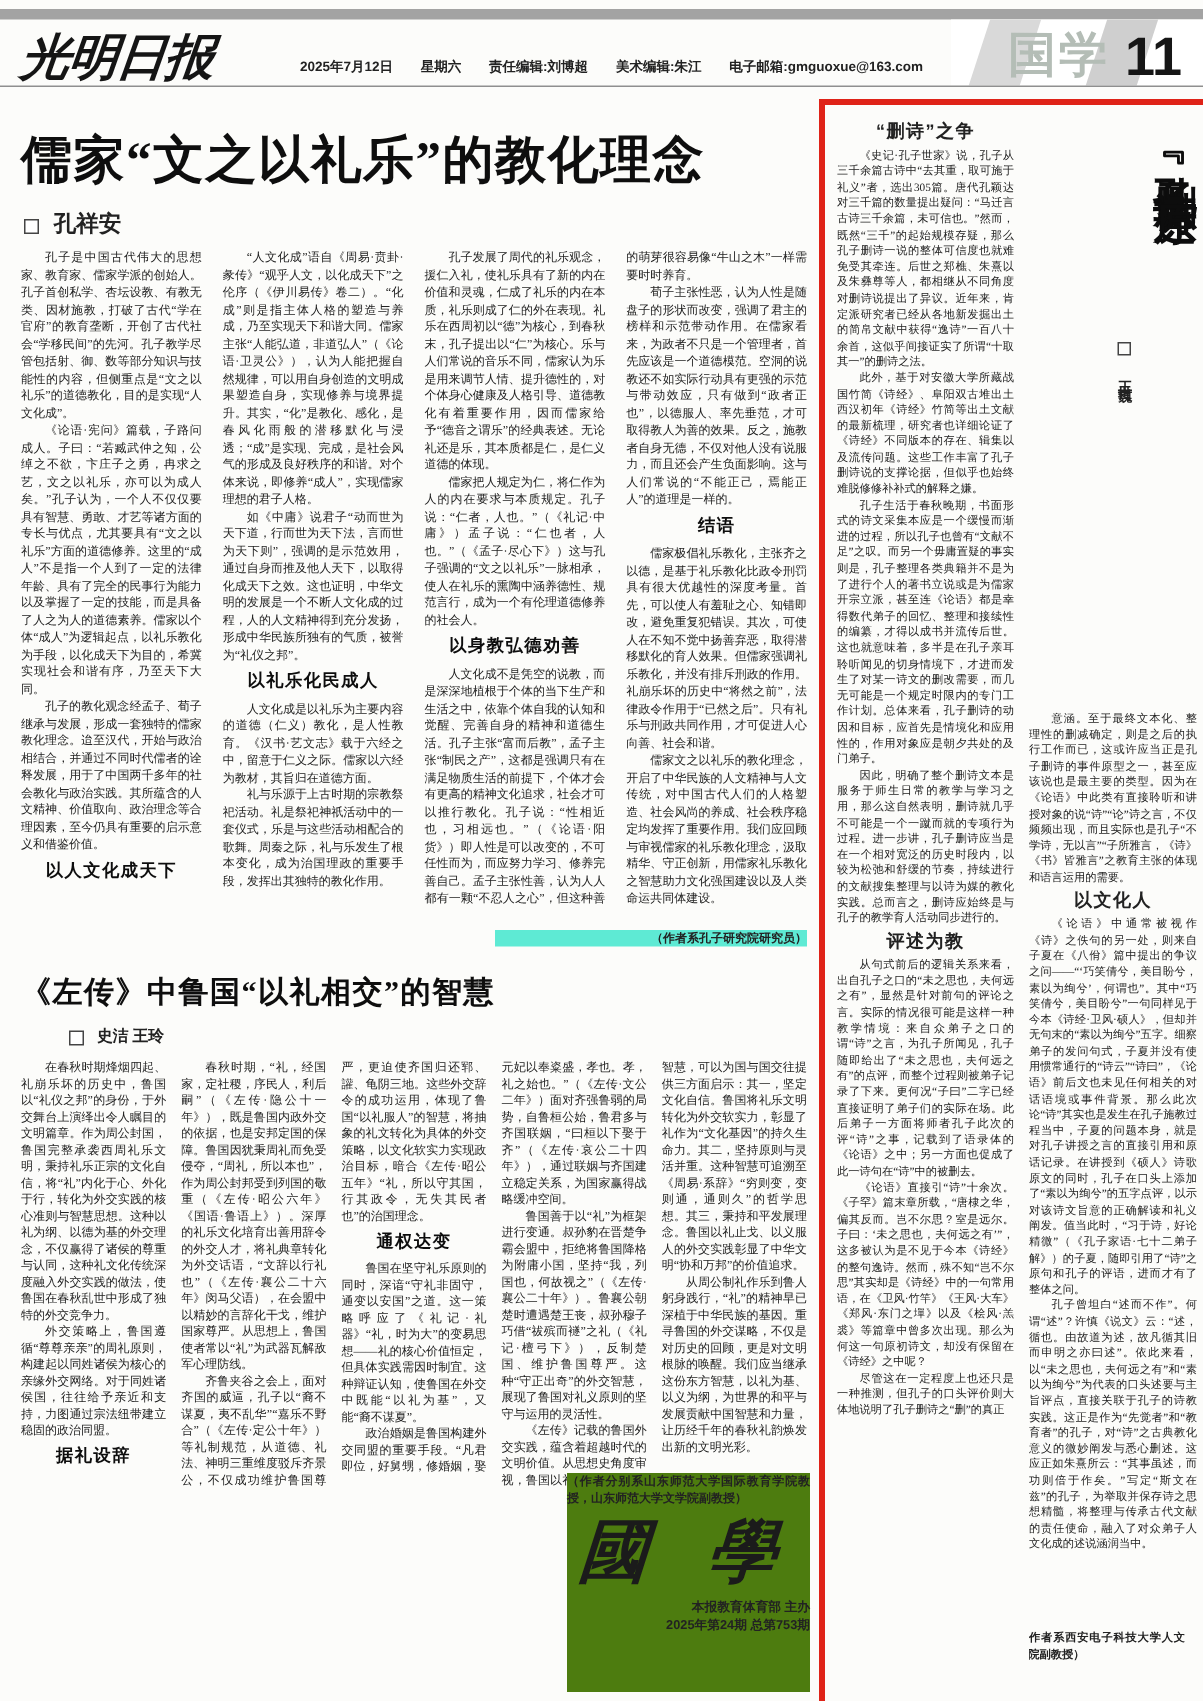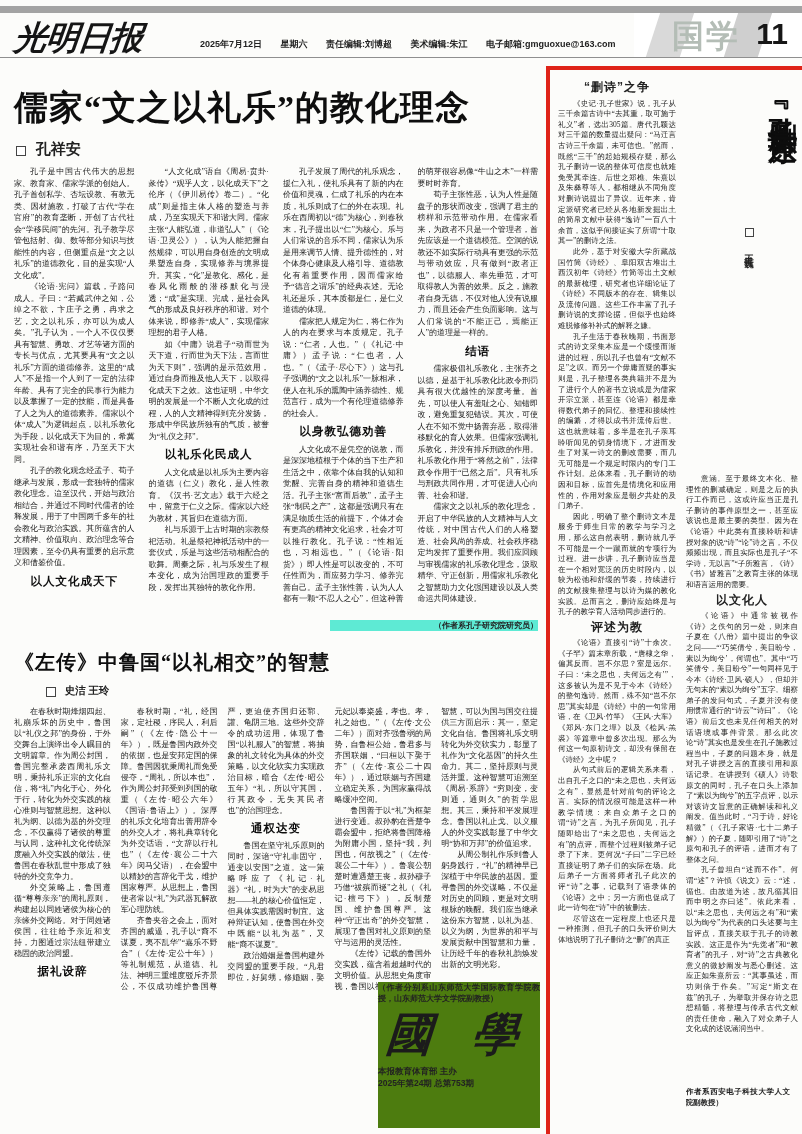--- a/index.html
+++ b/index.html
@@ -12,21 +12,21 @@
   .dateline{position:absolute;left:200px;top:38px;font-size:9px;font-weight:bold;color:#222;
             font-family:"Liberation Sans",sans-serif;white-space:nowrap;}
   .dateline span{margin-right:16px;margin-top:44px;}
   .header-rule{position:absolute;left:0;top:57px;width:802px;height:1px;background:#8f8f8f;}
   .badge{position:absolute;right:0;top:13px;width:168px;height:44px;overflow:hidden;background:#fff;}
   .badge .rib1,.badge .rib2{position:absolute;top:-10px;width:34px;height:70px;transform:skewX(-18deg);}
   .badge .rib1{left:18px;background:#d9d9d9;}
   .badge .rib2{left:96px;background:#cfcfcf;}
   .badge .sec{position:absolute;left:38px;top:2px;font-size:32px;font-weight:bold;color:#b4bdb6;
               letter-spacing:2px;}
-  .badge .pn{position:absolute;right:14px;top:4px;font-size:30px;font-weight:bold;color:#161616;
+  .badge .pn{position:absolute;right:14px;top:4px;font-size:36px;font-weight:bold;color:#161616;
              font-family:"Liberation Sans",sans-serif;}
   
   .a-title{position:absolute;font-weight:bold;color:#0e0e0e;line-height:1.05;letter-spacing:1px;}
   .byline{position:absolute;font-size:15px;font-weight:bold;color:#222;}
   .byline .sq{display:inline-block;width:8px;height:8px;border:1px solid #444;background:#fff;
               margin-right:6px;vertical-align:middle;}
   .flow{position:absolute;overflow:hidden;text-align:justify;}
   .flow p.para{margin:0;text-indent:2em;}
   .flow h4.sub{margin:7px 0 6px 0;text-align:center;font-size:11.5px;letter-spacing:1px;
                font-family:"Liberation Sans",sans-serif;color:#0d0d0d;}
@@ -52,21 +52,21 @@
   #v-byline{position:absolute;right:44px;top:150px;writing-mode:vertical-rl;font-size:9.5px;
             font-weight:bold;letter-spacing:2px;}
   #v-byline .sq{display:inline-block;width:7px;height:7px;border:1px solid #444;margin-bottom:5px;}
   #h-credit{position:absolute;right:8px;bottom:8px;width:112px;background:#fcfcfa;
             font-size:7.5px;line-height:10.5px;font-weight:bold;text-align:justify;}
   
   #gx-box{position:absolute;left:378px;top:982px;width:162px;height:146px;background:#4d7c0f;}
   #gx-credit{font-size:8px;line-height:11px;font-weight:bold;text-align:justify;margin:0 0 6px 0;}
   #gx-logo{text-align:center;font-size:46px;font-weight:bold;font-style:italic;color:#1b1b1b;
            letter-spacing:14px;line-height:1.1;transform:skewX(-4deg);}
-  #gx-pub{margin-top:4px;text-align:left;font-size:8.5px;font-weight:bold;
+  #gx-pub{margin-top:4px;text-align:right;font-size:8.5px;font-weight:bold;
           font-family:"Liberation Sans",sans-serif;line-height:12px;}
 </style>
 </head>
 <body>
 
 <div id="page">
 
   <div class="top-strip"></div>
   <div class="masthead">光明日报</div>
   <div class="dateline">
@@ -98,21 +98,21 @@
       <p class="para">如《中庸》说君子“动而世为天下道，行而世为天下法，言而世为天下则”，强调的是示范效用，通过自身而推及他人天下，以取得化成天下之效。这也证明，中华文明的发展是一个不断人文化成的过程，人的人文精神得到充分发扬，形成中华民族所独有的气质，被誉为“礼仪之邦”。</p>
       <h4 class="sub">以礼乐化民成人</h4>
       <p class="para">人文化成是以礼乐为主要内容的道德（仁义）教化，是人性教育。《汉书·艺文志》载于六经之中，留意于仁义之际。儒家以六经为教材，其旨归在道德方面。</p>
       <p class="para">礼与乐源于上古时期的宗教祭祀活动。礼是祭祀神祇活动中的一套仪式，乐是与这些活动相配合的歌舞。周秦之际，礼与乐发生了根本变化，成为治国理政的重要手段，发挥出其独特的教化作用。</p>
       <p class="para">孔子发展了周代的礼乐观念，援仁入礼，使礼乐具有了新的内在价值和灵魂，仁成了礼乐的内在本质，礼乐则成了仁的外在表现。礼乐在西周初以“德”为核心，到春秋末，孔子提出以“仁”为核心。乐与人们常说的音乐不同，儒家认为乐是用来调节人情、提升德性的，对个体身心健康及人格引导、道德教化有着重要作用，因而儒家给予“德音之谓乐”的经典表述。无论礼还是乐，其本质都是仁，是仁义道德的体现。</p>
       <p class="para">儒家把人规定为仁，将仁作为人的内在要求与本质规定。孔子说：“仁者，人也。”（《礼记·中庸》）孟子说：“仁也者，人也。”（《孟子·尽心下》）这与孔子强调的“文之以礼乐”一脉相承，使人在礼乐的熏陶中涵养德性、规范言行，成为一个有伦理道德修养的社会人。</p>
       <h4 class="sub">以身教弘德劝善</h4>
       <p class="para">人文化成不是凭空的说教，而是深深地植根于个体的当下生产和生活之中，依靠个体自我的认知和觉醒、完善自身的精神和道德生活。孔子主张“富而后教”，孟子主张“制民之产”，这都是强调只有在满足物质生活的前提下，个体才会有更高的精神文化追求，社会才可以推行教化。孔子说：“性相近也，习相远也。”（《论语·阳货》）即人性是可以改变的，不可任性而为，而应努力学习、修养完善自己。孟子主张性善，认为人人都有一颗“不忍人之心”，但这种善的萌芽很容易像“牛山之木”一样需要时时养育。</p>
       <p class="para">荀子主张性恶，认为人性是随盘子的形状而改变，强调了君主的榜样和示范带动作用。在儒家看来，为政者不只是一个管理者，首先应该是一个道德模范。空洞的说教还不如实际行动具有更强的示范与带动效应，只有做到“政者正也”，以德服人、率先垂范，才可取得教人为善的效果。反之，施教者自身无德，不仅对他人没有说服力，而且还会产生负面影响。这与人们常说的“不能正己，焉能正人”的道理是一样的。</p>
       <h4 class="sub">结语</h4>
-      <p class="para">儒家极倡礼乐教化，主张齐之以德，是基于礼乐教化比政令刑罚具有很大优越性的深度考量。首先，可以使人有羞耻之心、知错即改，避免重复犯错误。其次，可使人在不知不觉中扬善弃恶，取得潜移默化的育人效果。但儒家强调礼乐教化，并没有排斥刑政的作用。礼乐教化作用于“将然之前”，法律政令作用于“已然之后”。只有礼乐与刑政共同作用，才可促进人心向善、社会和谐。</p>
+      <p class="para">儒家极倡礼乐教化，主张齐之以德，是基于礼乐教化比政令刑罚具有很大优越性的深度考量。首先，可以使人有羞耻之心、知错即改，避免重复犯错误。其次，可使人在不知不觉中扬善弃恶，取得潜移默化的育人效果。但儒家强调礼乐教化，并没有排斥刑政的作用。礼崩乐坏的历史中“将然之前”，法律政令作用于“已然之后”。只有礼乐与刑政共同作用，才可促进人心向善、社会和谐。</p>
       <p class="para">儒家文之以礼乐的教化理念，开启了中华民族的人文精神与人文传统，对中国古代人们的人格塑造、社会风尚的养成、社会秩序稳定均发挥了重要作用。我们应回顾与审视儒家的礼乐教化理念，汲取精华、守正创新，用儒家礼乐教化之智慧助力文化强国建设以及人类命运共同体建设。</p>
     </div>
   <div class="credit-abs" style="left:330px;top:620px;width:208px;text-align:right;">（作者系孔子研究院研究员）</div>
 
   <div class="a-title" style="left:14px;top:652px;font-size:20px;">《左传》中鲁国“以礼相交”的智慧</div>
   <div class="byline" style="left:16px;top:684px;font-size:10.5px;padding-left:30px;">
     <span class="sq"></span>
     <span>史洁  王玲</span>
   </div>
   <div id="a2-flow" class="flow">
@@ -139,22 +139,22 @@
   </div>
 
   <div id="hbox">
     <div id="h-left" class="hcol">
         <h4 class="sub">“删诗”之争</h4>
         <p class="para">《史记·孔子世家》说，孔子从三千余篇古诗中“去其重，取可施于礼义”者，选出305篇。唐代孔颖达对三千篇的数量提出疑问：“马迁言古诗三千余篇，未可信也。”然而，既然“三千”的起始规模存疑，那么孔子删诗一说的整体可信度也就难免受其牵连。后世之郑樵、朱熹以及朱彝尊等人，都相继从不同角度对删诗说提出了异议。近年来，肯定派研究者已经从各地新发掘出土的简帛文献中获得“逸诗”一百八十余首，这似乎间接证实了所谓“十取其一”的删诗之法。</p>
         <p class="para">此外，基于对安徽大学所藏战国竹简《诗经》、阜阳双古堆出土西汉初年《诗经》竹简等出土文献的最新梳理，研究者也详细论证了《诗经》不同版本的存在、辑集以及流传问题。这些工作丰富了孔子删诗说的支撑论据，但似乎也始终难脱修修补补式的解释之嫌。</p>
         <p class="para">孔子生活于春秋晚期，书面形式的诗文采集本应是一个缓慢而渐进的过程，所以孔子也曾有“文献不足”之叹。而另一个毋庸置疑的事实则是，孔子整理各类典籍并不是为了进行个人的著书立说或是为儒家开宗立派，甚至连《论语》都是幸得数代弟子的回忆、整理和接续性的编纂，才得以成书并流传后世。这也就意味着，多半是在孔子亲耳聆听闻见的切身情境下，才进而发生了对某一诗文的删改需要，而几无可能是一个规定时限内的专门工作计划。总体来看，孔子删诗的动因和目标，应首先是情境化和应用性的，作用对象应是朝夕共处的及门弟子。</p>
         <p class="para">因此，明确了整个删诗文本是服务于师生日常的教学与学习之用，那么这自然表明，删诗就几乎不可能是一个一蹴而就的专项行为过程。进一步讲，孔子删诗应当是在一个相对宽泛的历史时段内，以较为松弛和舒缓的节奏，持续进行的文献搜集整理与以诗为媒的教化实践。总而言之，删诗应始终是与孔子的教学育人活动同步进行的。</p>
         <h4 class="sub">评述为教</h4>
+        <p class="para">从句式前后的逻辑关系来看，出自孔子之口的“未之思也，夫何远之有”，显然是针对前句的评论之言。实际的情况很可能是这样一种教学情境：来自众弟子之口的谓“诗”之言，为孔子所闻见，孔子随即给出了“未之思也，夫何远之有”的点评，而整个过程则被弟子记录了下来。更何况“子曰”二字已经直接证明了弟子们的实际在场。此后弟子一方面将师者孔子此次的评“诗”之事，记载到了语录体的《论语》之中；另一方面也促成了此一诗句在“诗”中的被删去。</p>
         <p class="para">《论语》直接引“诗”十余次。《子罕》篇末章所载，“唐棣之华，偏其反而。岂不尔思？室是远尔。子曰：‘未之思也，夫何远之有’”，这多被认为是不见于今本《诗经》的整句逸诗。然而，殊不知“岂不尔思”其实却是《诗经》中的一句常用语，在《卫风·竹竿》《王风·大车》《郑风·东门之墠》以及《桧风·羔裘》等篇章中曾多次出现。那么为何这一句原初诗文，却没有保留在《诗经》之中呢？</p>
-        <p class="para">从句式前后的逻辑关系来看，出自孔子之口的“未之思也，夫何远之有”，显然是针对前句的评论之言。实际的情况很可能是这样一种教学情境：来自众弟子之口的谓“诗”之言，为孔子所闻见，孔子随即给出了“未之思也，夫何远之有”的点评，而整个过程则被弟子记录了下来。更何况“子曰”二字已经直接证明了弟子们的实际在场。此后弟子一方面将师者孔子此次的评“诗”之事，记载到了语录体的《论语》之中；另一方面也促成了此一诗句在“诗”中的被删去。</p>
         <p class="para">尽管这在一定程度上也还只是一种推测，但孔子的口头评价则大体地说明了孔子删诗之“删”的真正</p>
       </div>
     <div id="h-right" class="hcol">
       <div id="v-title">『孔子删诗』还原</div>
       <div id="v-byline">
         <span class="sq"></span>
         <span>王世巍</span>
       </div>
       <div class="textzone">
           <p class="para">意涵。至于最终文本化、整理性的删减确定，则是之后的执行工作而已，这或许应当正是孔子删诗的事件原型之一，甚至应该说也是最主要的类型。因为在《论语》中此类有直接聆听和讲授对象的说“诗”“论”诗之言，不仅频频出现，而且实际也是孔子“不学诗，无以言”“子所雅言，《诗》《书》皆雅言”之教育主张的体现和语言运用的需要。</p>

